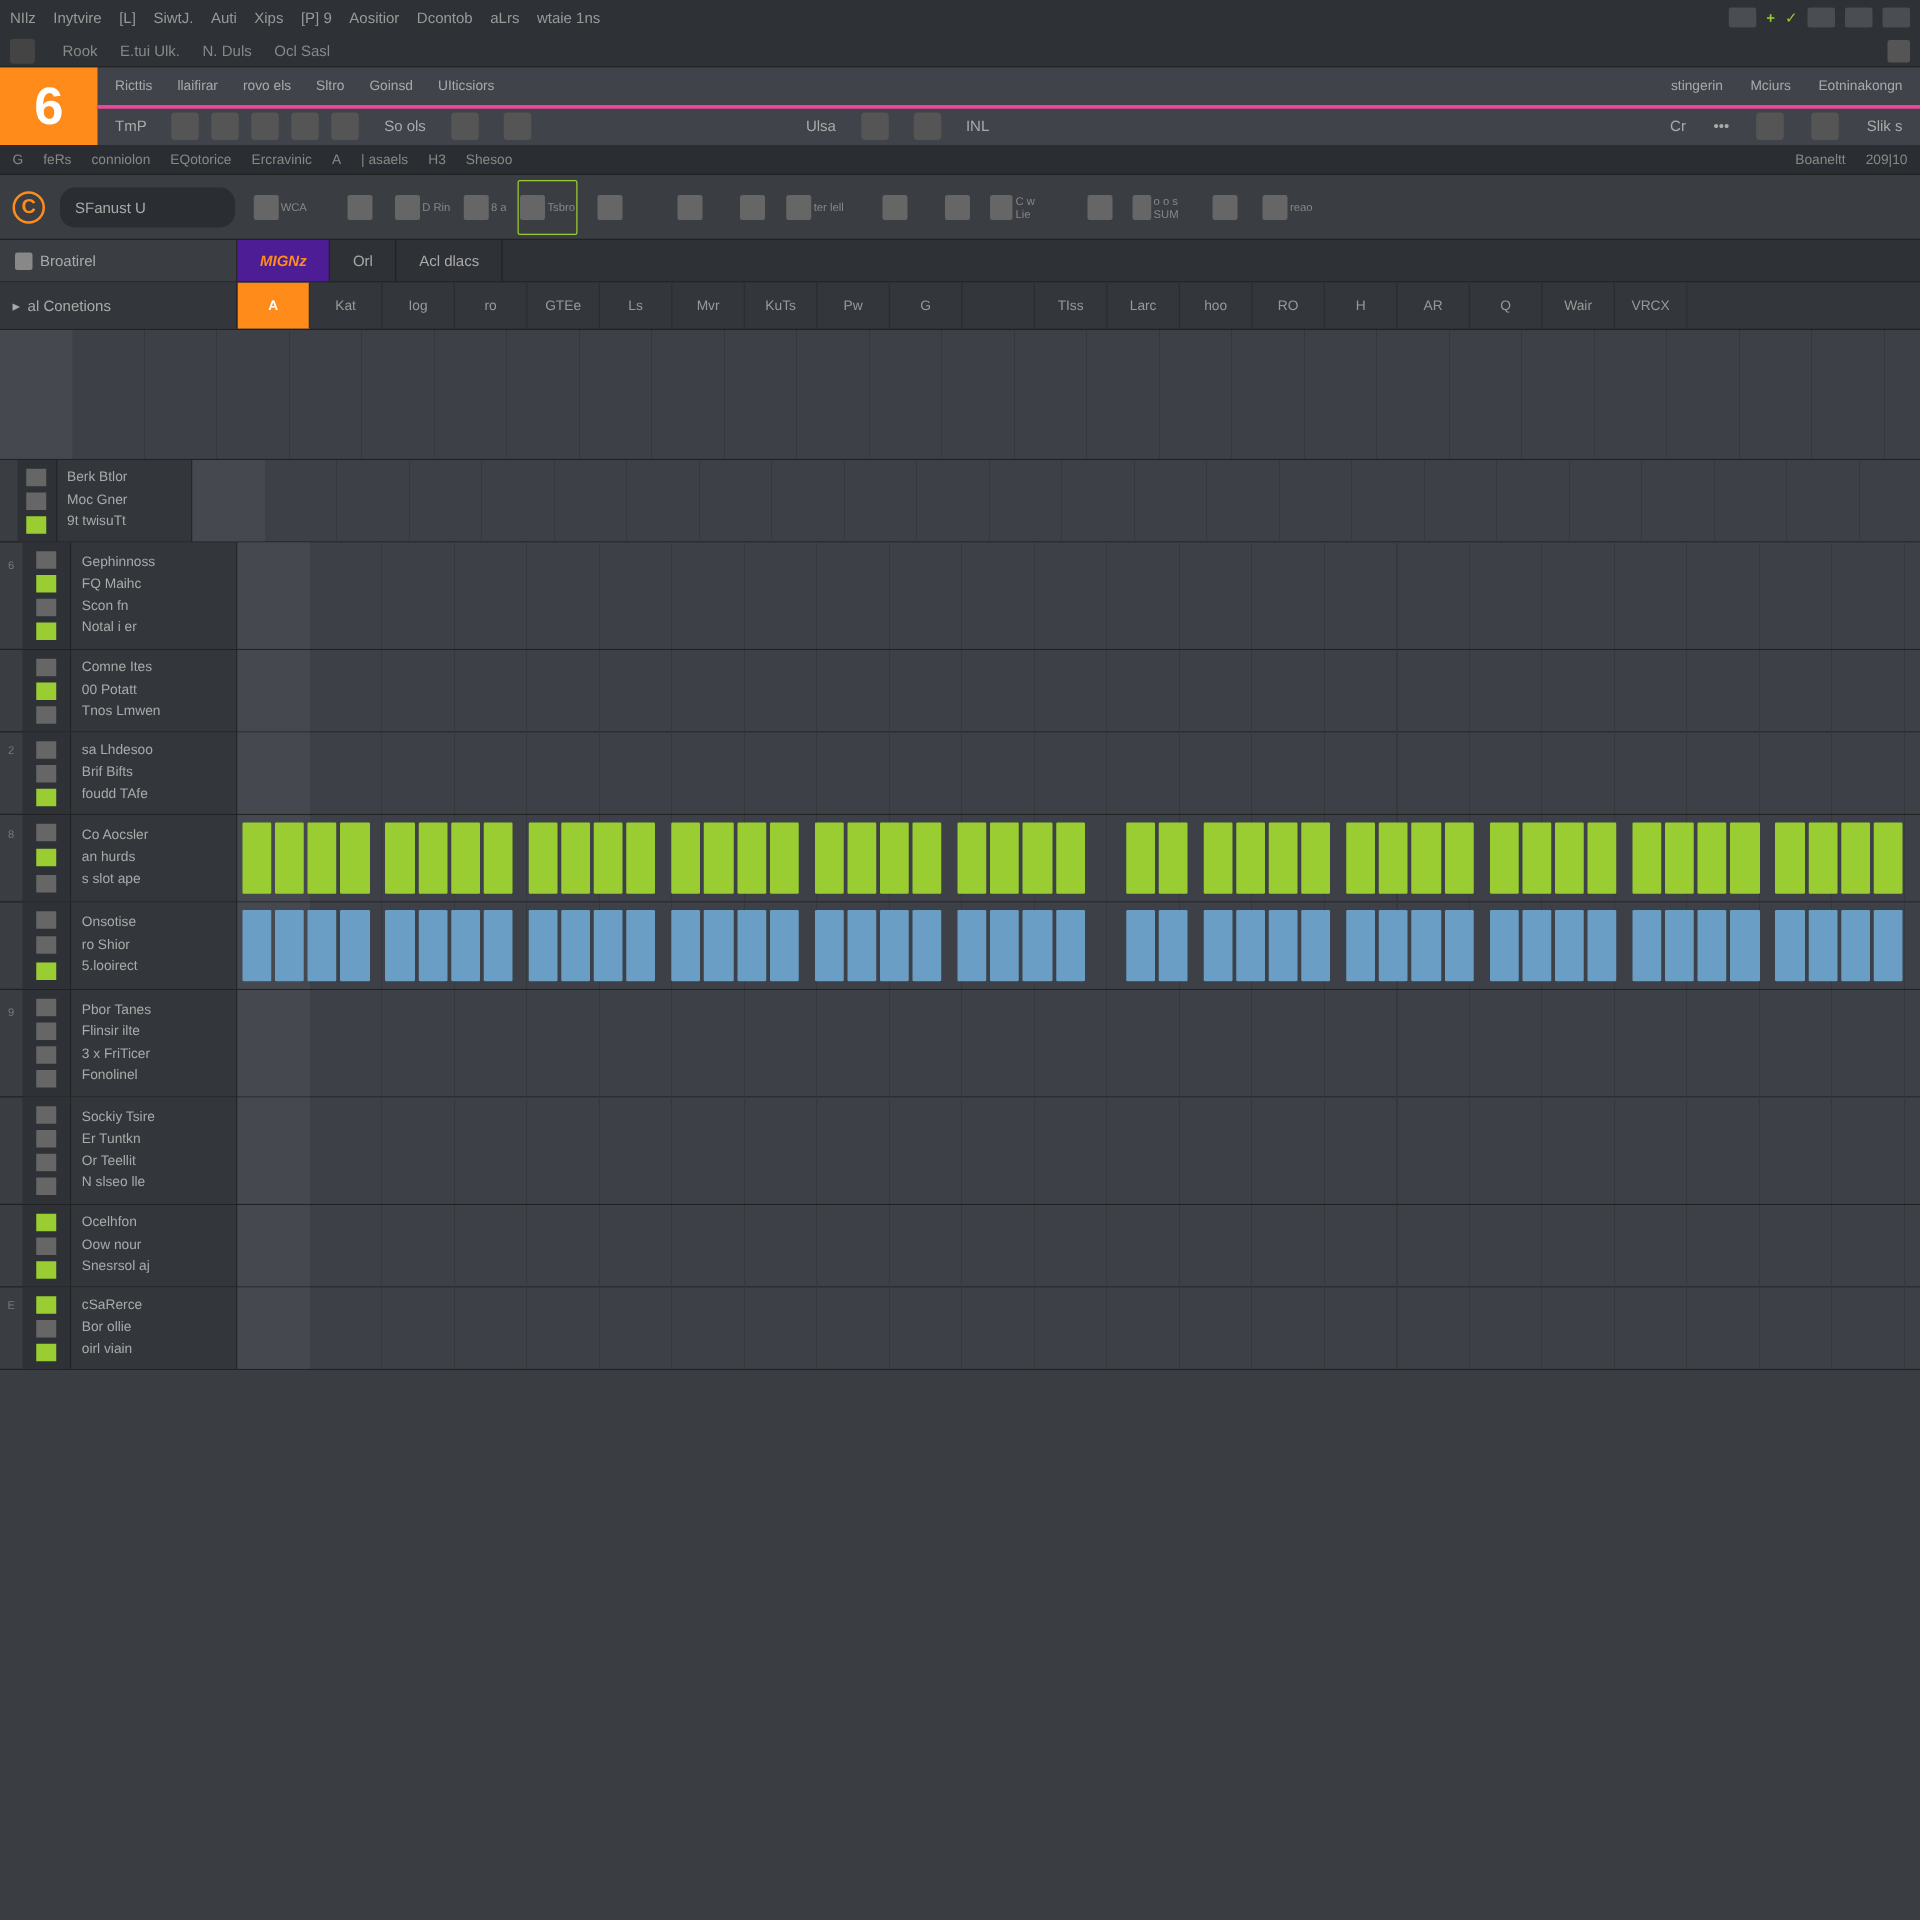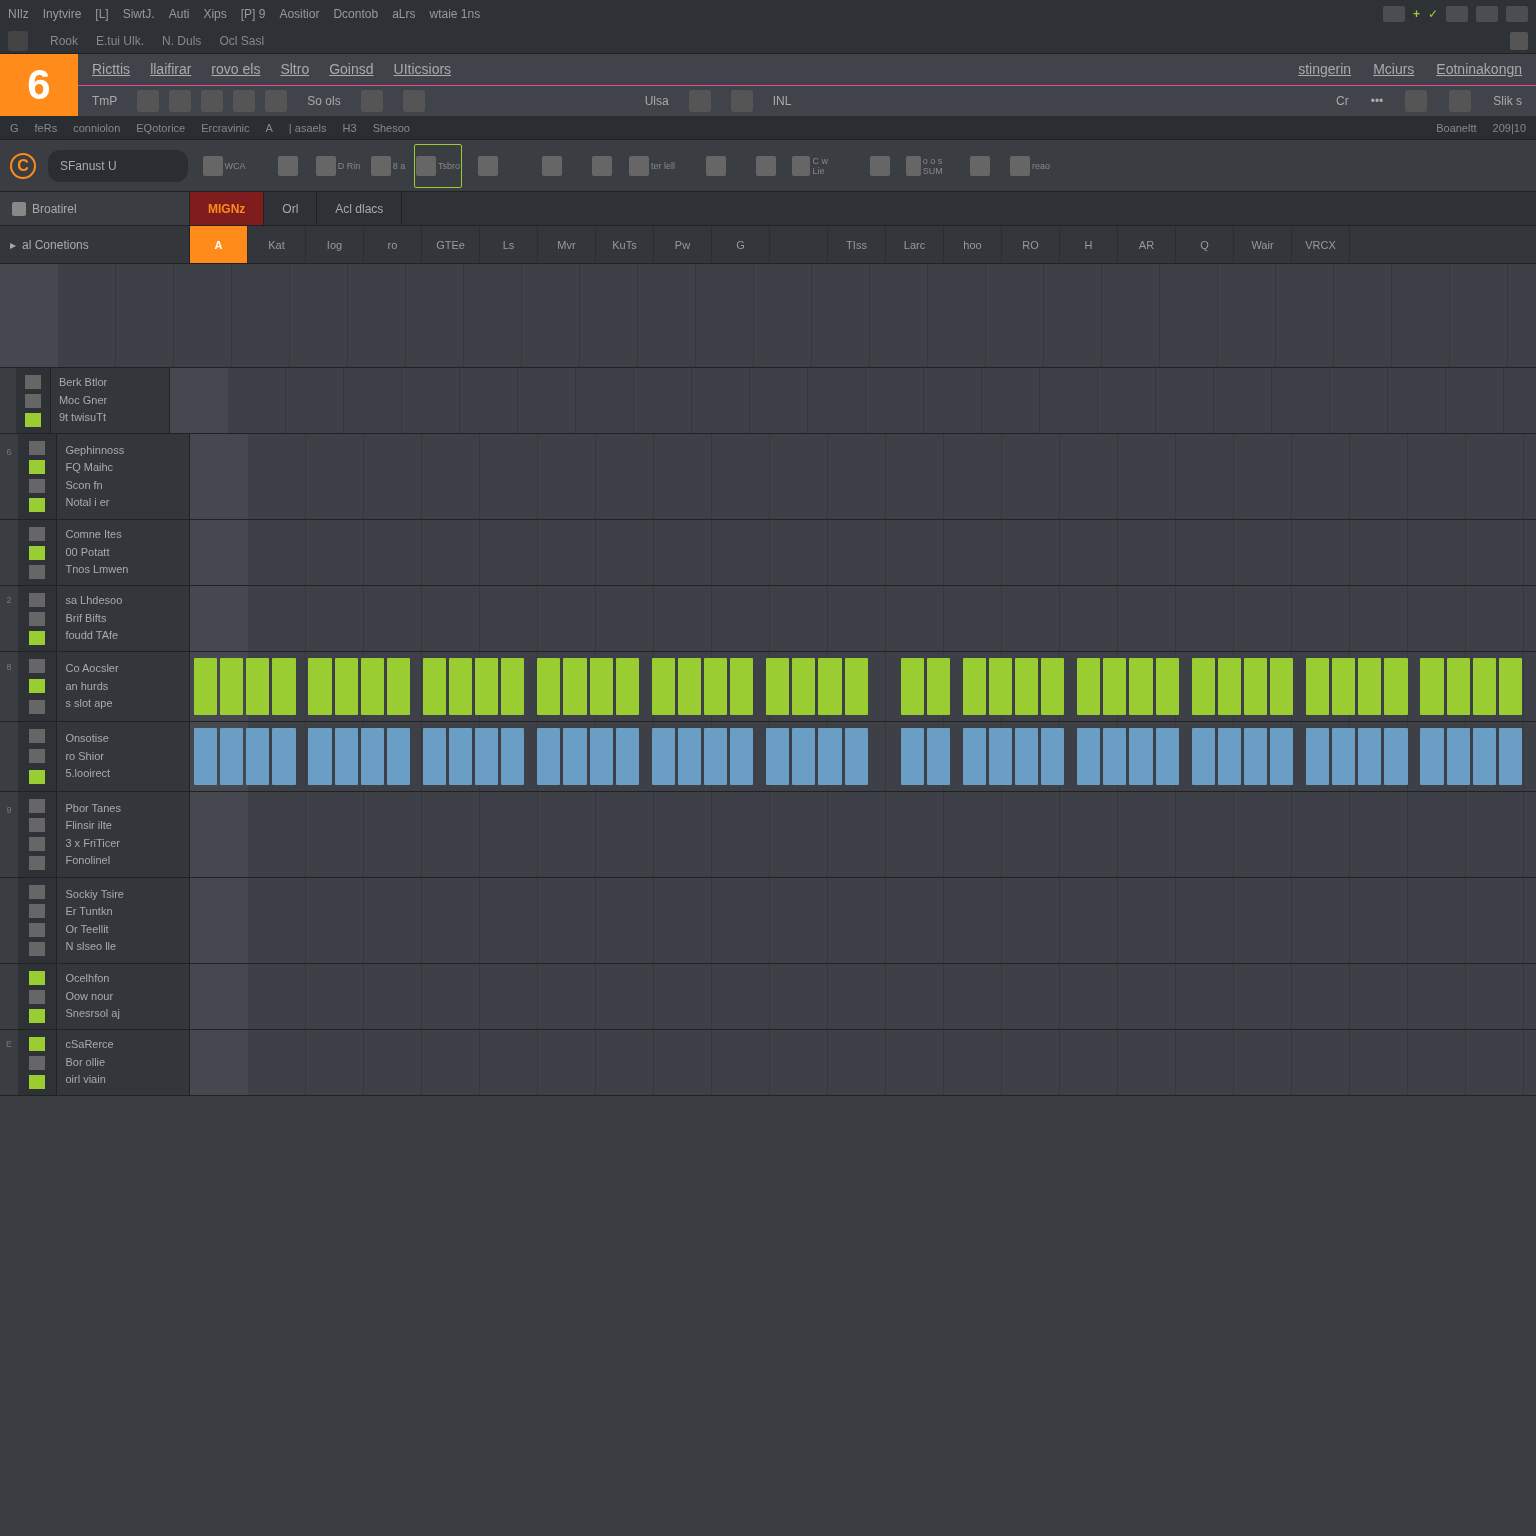--- a/index.html
+++ b/index.html
@@ -12,42 +12,42 @@
 .menubar .check { color: #9acd32; }
 
 .menubar2 { height: 26px; background: #2e3136; display: flex; align-items: center; padding: 0 8px; gap: 18px; color: #888; border-bottom: 1px solid #222; }
 .menubar2 .logo { width: 20px; height: 20px; background: #444; border-radius: 3px; margin-right: 4px; }
 .menubar2 .far-right { margin-left: auto; width: 18px; height: 18px; background: #555; border-radius: 2px; }
 
 .toolbar1 { height: 62px; background: #40434a; display: flex; align-items: stretch; }
 .toolbar1 .big6 { width: 78px; background: #ff8c1a; display: flex; align-items: center; justify-content: center; font-size: 42px; color: #fff; font-weight: bold; }
 .toolbar1 .mid { flex: 1; display: flex; flex-direction: column; }
 .toolbar1 .mid-row { flex: 1; display: flex; align-items: center; gap: 20px; padding: 0 14px; color: #aaa; }
-.toolbar1 .mid-row.top { border-bottom: 1px solid #ec4899; font-size: 14px; text-decoration: underline; }
+.toolbar1 .mid-row.top { border-bottom: 3px solid #ec4899; font-size: 11px; }
 .toolbar1 .icon-group { display: flex; gap: 10px; align-items: center; }
 .toolbar1 .tool-icon { width: 22px; height: 22px; background: #555; border-radius: 3px; }
 .toolbar1 .right-section { margin-left: auto; display: flex; gap: 22px; align-items: center; }
 
 .infobar { height: 24px; background: #2a2d32; display: flex; align-items: center; padding: 0 10px; gap: 16px; color: #888; font-size: 11px; border-bottom: 1px solid #222; }
 .infobar .right { margin-left: auto; display: flex; gap: 16px; }
 
 .toolbar2 { height: 52px; background: #3a3d42; display: flex; align-items: center; padding: 0 10px; gap: 4px; border-bottom: 1px solid #222; }
 .toolbar2 .c-icon { width: 26px; height: 26px; border: 2px solid #ff8c1a; border-radius: 50%; color: #ff8c1a; display: flex; align-items: center; justify-content: center; font-weight: bold; font-size: 16px; }
 .toolbar2 .label-box { background: #2a2d32; height: 32px; display: flex; align-items: center; padding: 0 12px; border-radius: 12px; margin: 0 8px; min-width: 140px; }
 .toolbar2 .t2-btn { width: 48px; height: 44px; display: flex; align-items: center; justify-content: center; gap: 2px; border-radius: 2px; }
 .toolbar2 .t2-btn.sel { border: 1px solid #9acd32; }
 .toolbar2 .t2-icon { width: 20px; height: 20px; background: #666; border-radius: 2px; }
 .toolbar2 .t2-label { font-size: 9px; color: #888; }
 .toolbar2 .spacer { width: 12px; }
 
 .tabbar { height: 34px; background: #2e3136; display: flex; align-items: stretch; border-bottom: 1px solid #222; }
 .tabbar .file-tab { width: 190px; background: #3a3d42; display: flex; align-items: center; padding: 0 12px; gap: 6px; border-right: 1px solid #222; }
 .tabbar .file-icon { width: 14px; height: 14px; background: #888; border-radius: 2px; }
 .tabbar .tab { padding: 0 18px; display: flex; align-items: center; color: #aaa; border-right: 1px solid #222; }
-.tabbar .tab.active { background: #7f1d1d; color: #ff8c1a; font-weight: bold; }
+.tabbar .tab.active { background: #4c1d95; color: #ff8c1a; font-weight: bold; font-style: italic; }
 
 .grid-area { display: flex; height: 1310px; }
 .col-header-row { height: 38px; display: flex; background: #33363b; border-bottom: 1px solid #222; }
 .col-header-left { width: 190px; background: #33363b; display: flex; align-items: center; padding: 0 10px; gap: 6px; border-right: 1px solid #222; }
 .col-header-cell { width: 58px; display: flex; align-items: center; justify-content: center; color: #999; font-size: 11px; border-right: 1px solid #2a2d32; }
 .col-header-cell.active { background: #ff8c1a; color: #fff; font-weight: bold; }
 .col-scroll { display: flex; overflow: hidden; }
 
 .track-group { display: flex; border-bottom: 1px solid #222; }
 .track-icons { width: 44px; background: #2e3136; display: flex; flex-direction: column; align-items: center; justify-content: space-around; padding: 4px 0; border-right: 1px solid #222; }
@@ -273,21 +273,21 @@
 </div>
 
 <div class="grid-area">
   <div id="tracks" style="width:100%">
       <div class="track-group" style="height: 104px;">
         <div class="track-cells">
           <div class="shade"></div>
         </div>
       </div>
       <div class="track-group" style="height: 66px;">
-        <div style="display: flex; width: 170px;">
+        <div style="display: flex; width: 154px;">
           <div class="num-col">
             <div></div>
             <div></div>
             <div></div>
           </div>
           <div class="track-icons">
             <div class="track-icon gray"></div>
             <div class="track-icon gray"></div>
             <div class="track-icon green"></div>
           </div>

